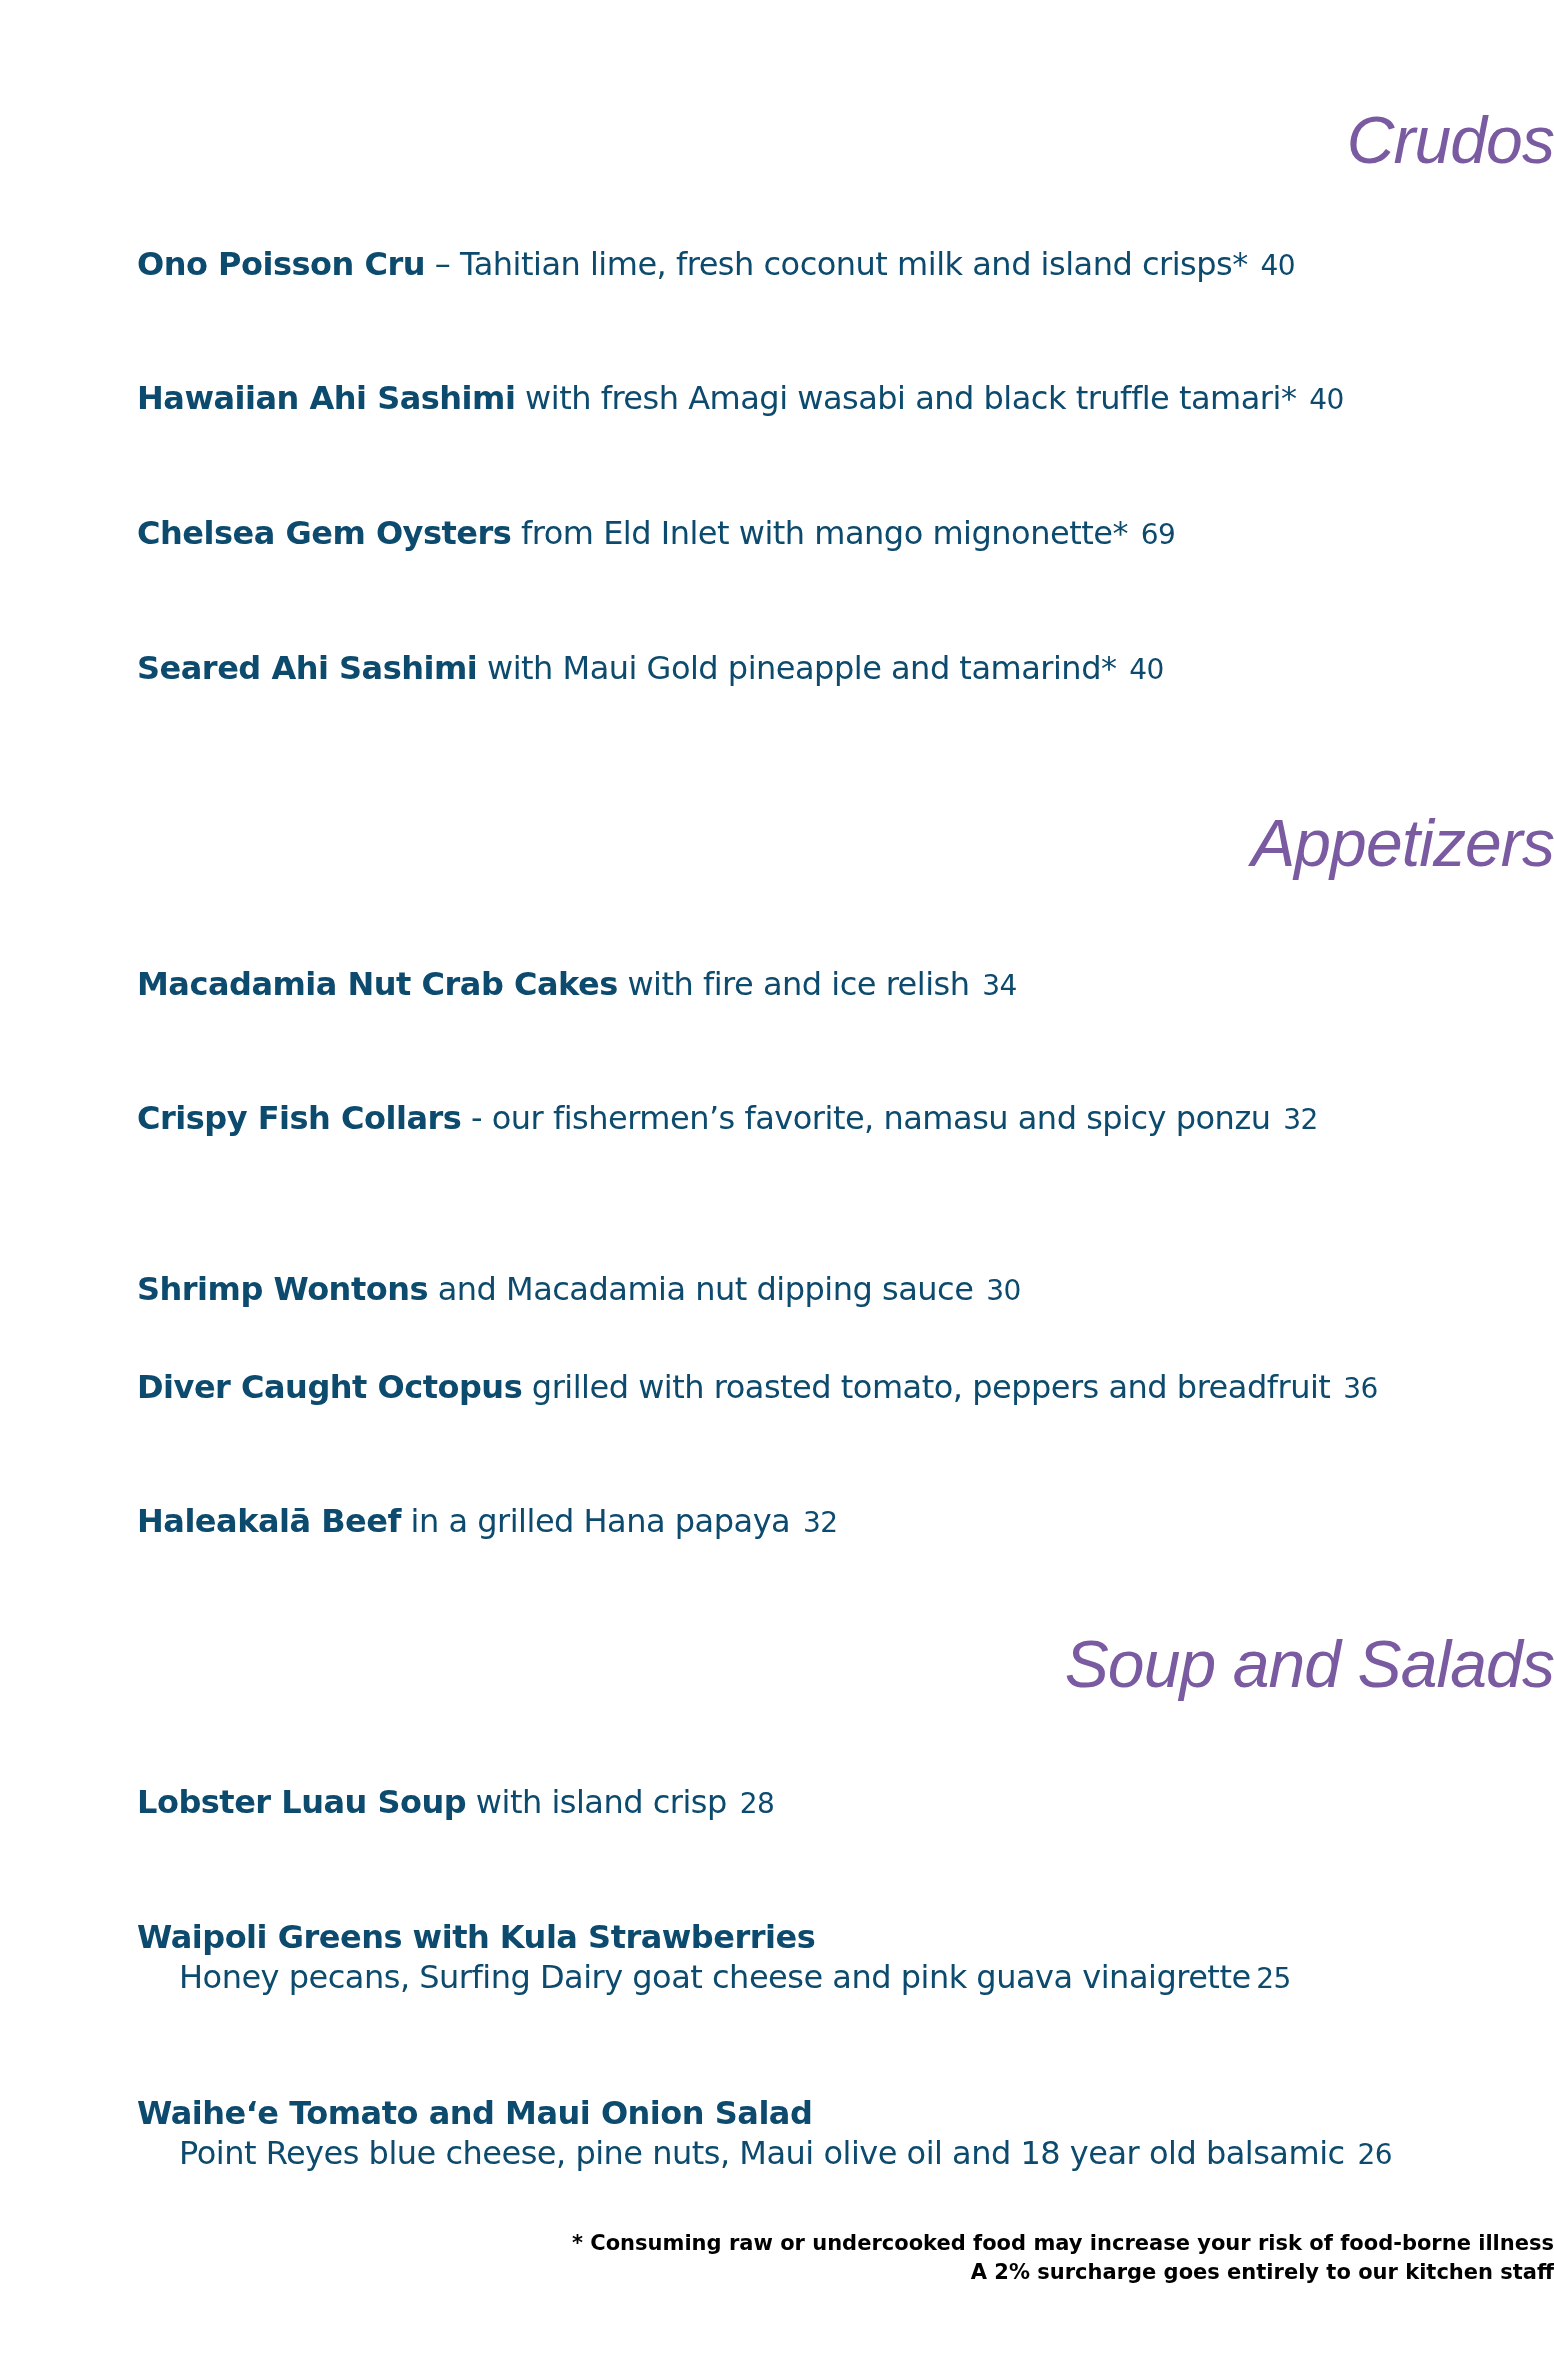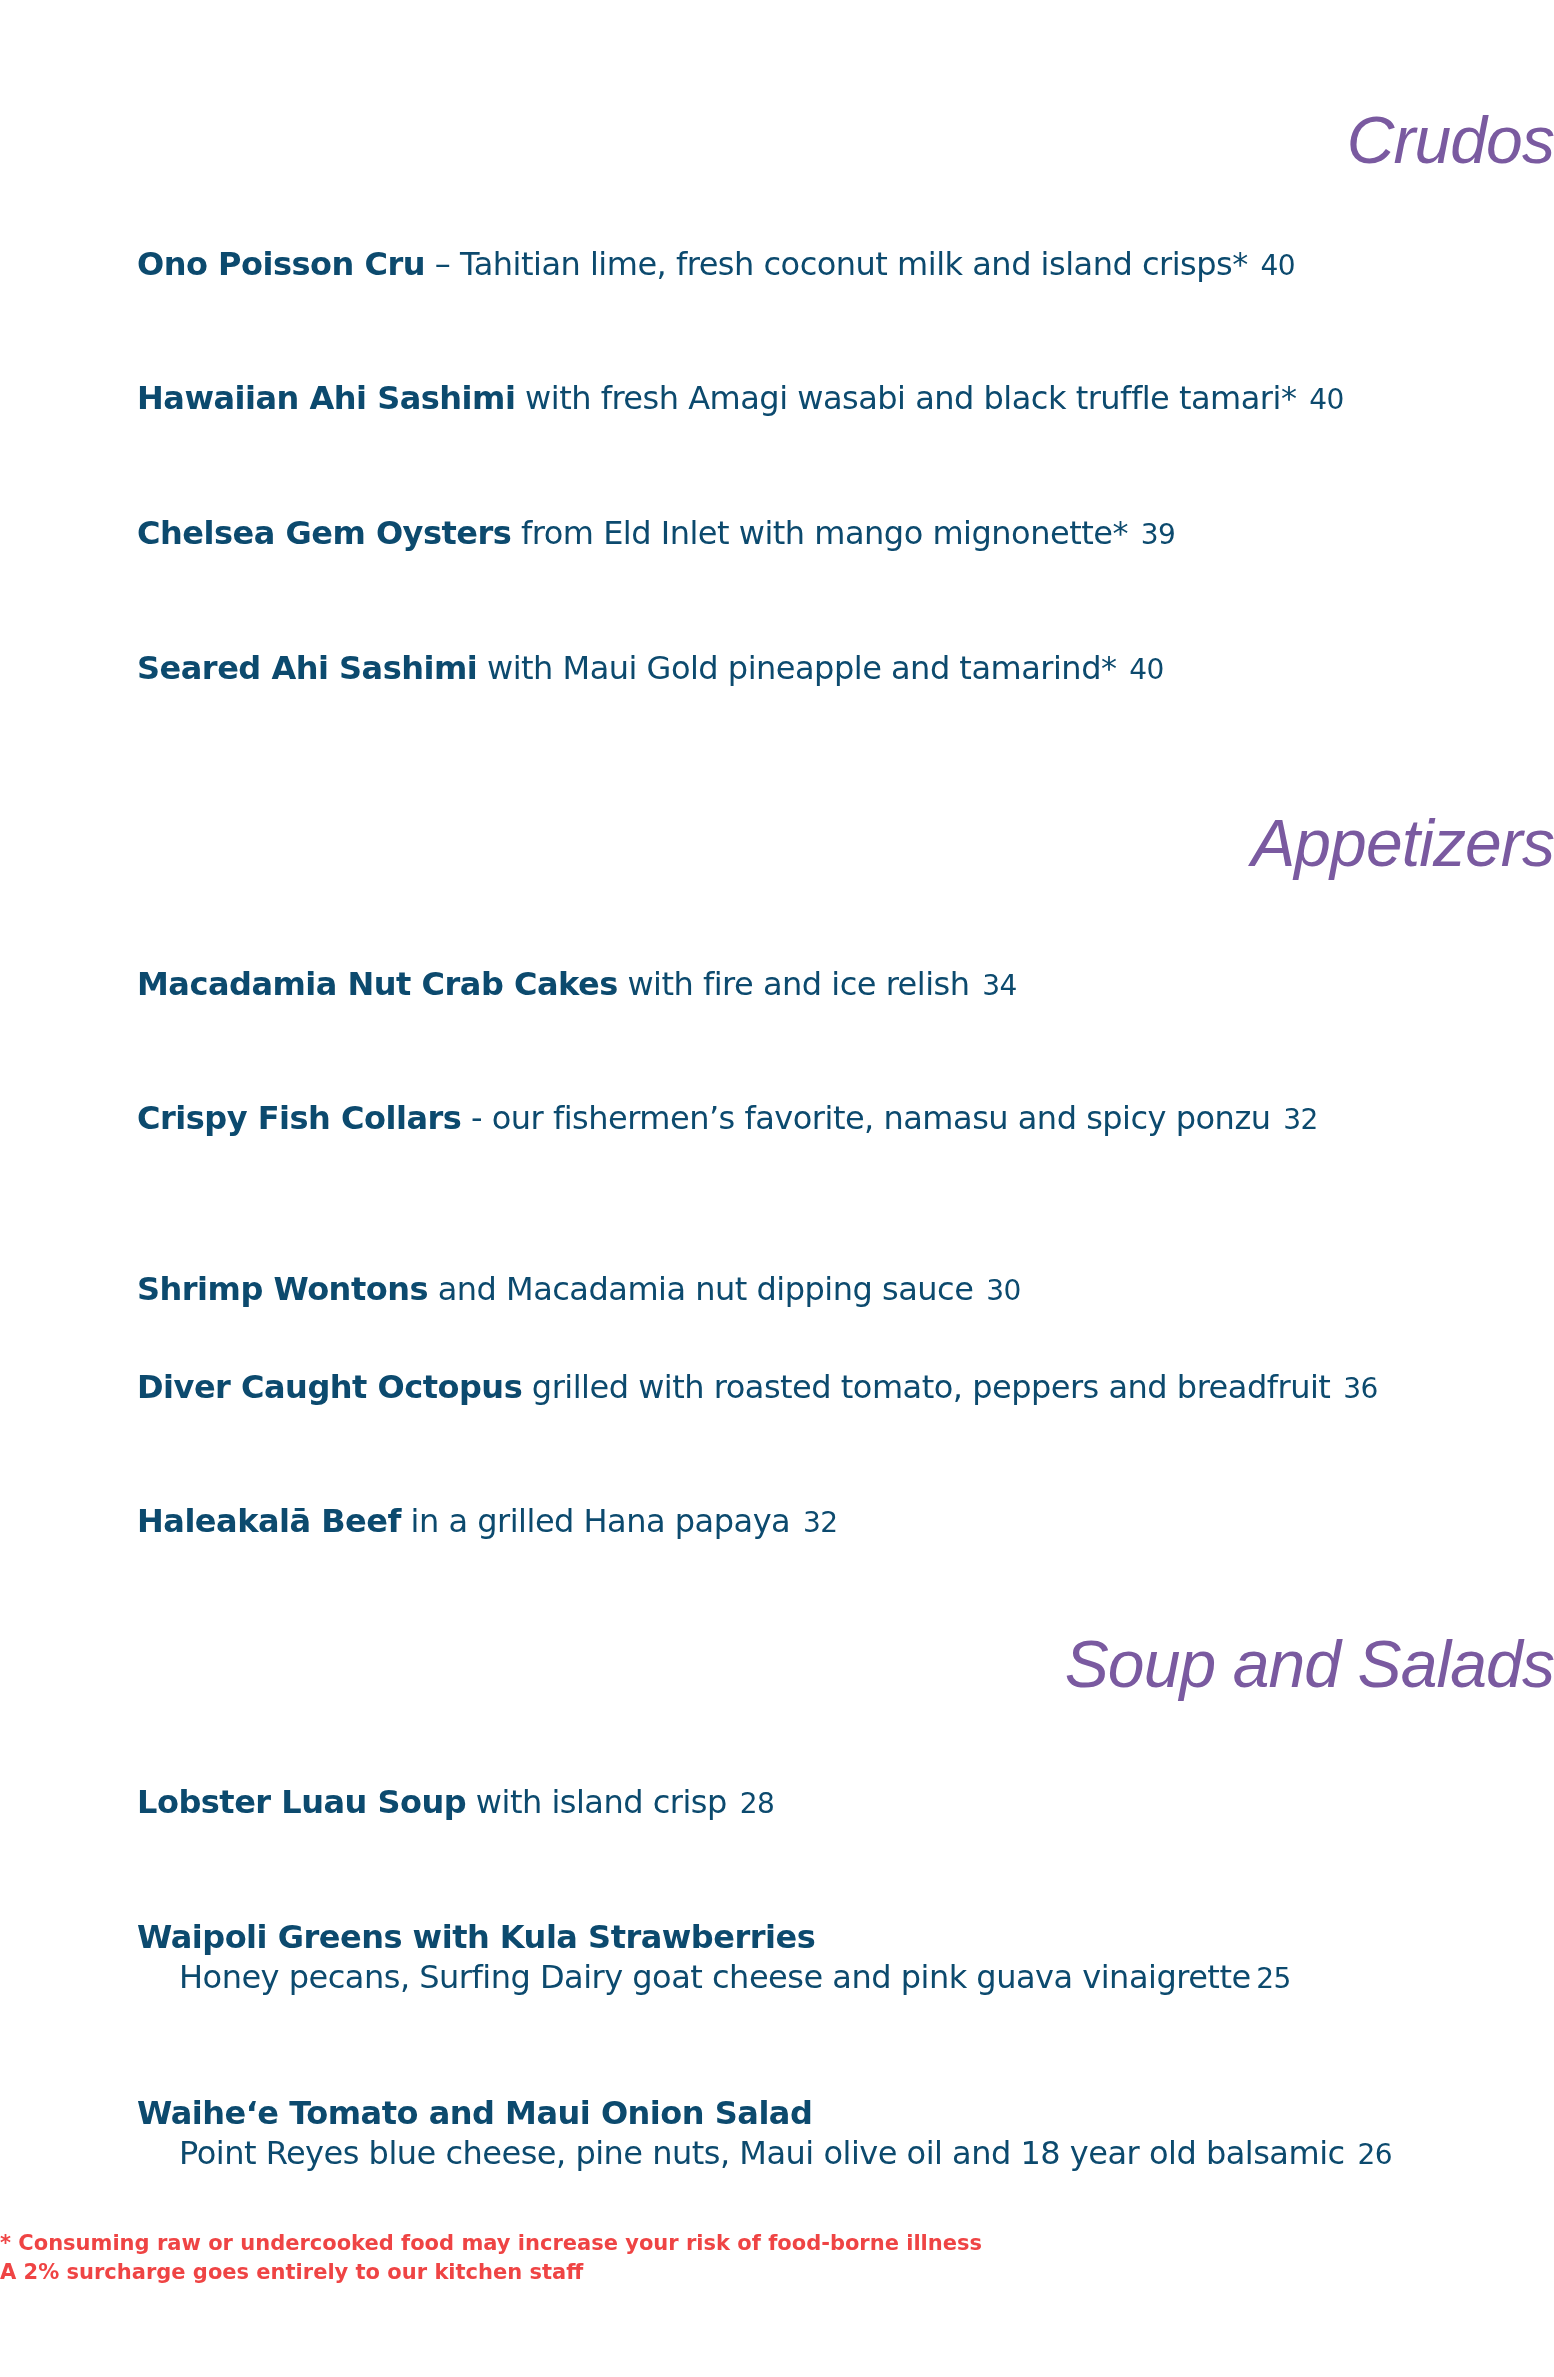--- a/index.html
+++ b/index.html
@@ -11,34 +11,34 @@
   }
   .item {
     position:absolute; left:137px; width:1298px;
     font-family:"DejaVu Sans", sans-serif; font-size:32px; color:#0c4a6e;
     white-space:nowrap; letter-spacing:-0.5px;
   }
   .item .name { font-weight:bold; }
   .item .price { margin-left:12.8px; font-size:28px; }
   .item .sub { display:block; padding-left:42px; margin-top:1.8px; }
   .footer {
-    position:absolute; left:0; width:1554px; text-align:left;
+    position:absolute; left:0; width:1554px; text-align:right;
     font-family:"DejaVu Sans", sans-serif; font-weight:bold;
-    font-size:21px; color:#ef4444; line-height:29px;
+    font-size:21px; color:#000000; line-height:29px;
   }
 </style>
 </head>
 <body>
 
 <div>
   <div class="heading" style="top:102px">Crudos</div>
 
   <div class="item" style="top:245px"><span class="name">Ono Poisson Cru</span><span> – Tahitian lime, fresh coconut milk and island crisps*</span><span class="price">40</span></div>
   <div class="item" style="top:379px"><span class="name">Hawaiian Ahi Sashimi</span><span> with fresh Amagi wasabi and black truffle tamari*</span><span class="price">40</span></div>
-  <div class="item" style="top:514px"><span class="name">Chelsea Gem Oysters</span><span> from Eld Inlet with mango mignonette*</span><span class="price">39</span></div>
+  <div class="item" style="top:514px"><span class="name">Chelsea Gem Oysters</span><span> from Eld Inlet with mango mignonette*</span><span class="price">69</span></div>
   <div class="item" style="top:649px"><span class="name">Seared Ahi Sashimi</span><span> with Maui Gold pineapple and tamarind*</span><span class="price">40</span></div>
 
   <div class="heading" style="top:805px">Appetizers</div>
 
   <div class="item" style="top:965px"><span class="name">Macadamia Nut Crab Cakes</span><span> with fire and ice relish</span><span class="price">34</span></div>
   <div class="item" style="top:1099px"><span class="name">Crispy Fish Collars</span><span> - our fishermen’s favorite, namasu and spicy ponzu</span><span class="price">32</span></div>
   <div class="item" style="top:1270px"><span class="name">Shrimp Wontons</span><span> and Macadamia nut dipping sauce</span><span class="price">30</span></div>
   <div class="item" style="top:1368px"><span class="name">Diver Caught Octopus</span><span> grilled with roasted tomato, peppers and breadfruit</span><span class="price">36</span></div>
   <div class="item" style="top:1502px"><span class="name">Haleakalā Beef</span><span> in a grilled Hana papaya</span><span class="price">32</span></div>
 

